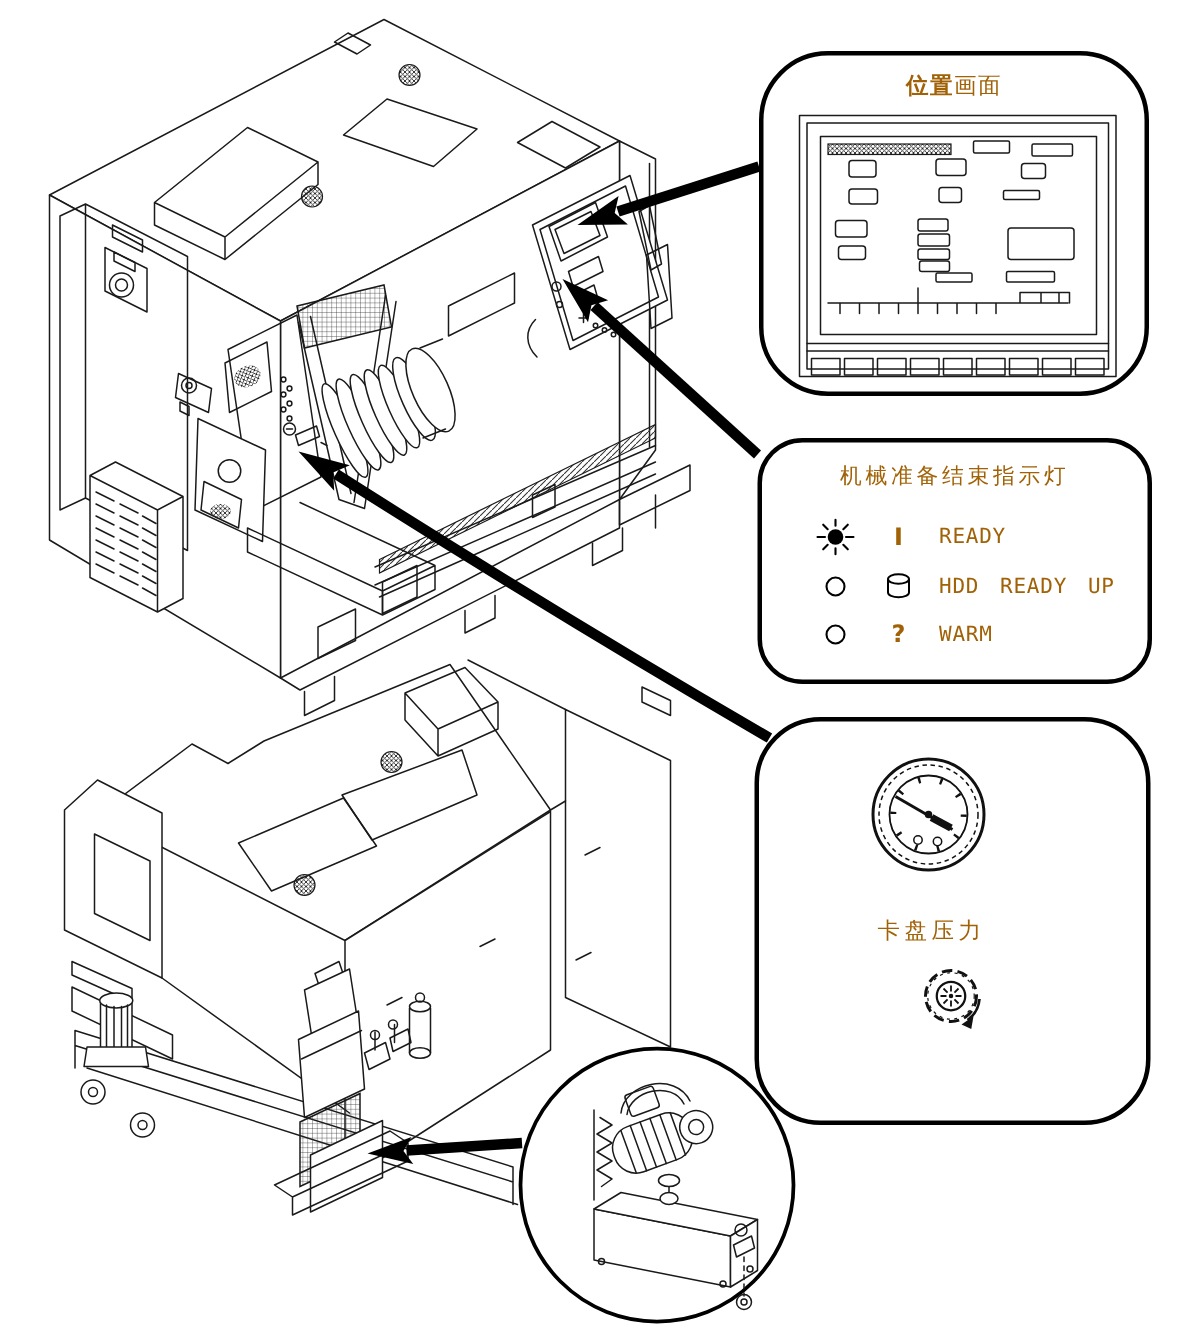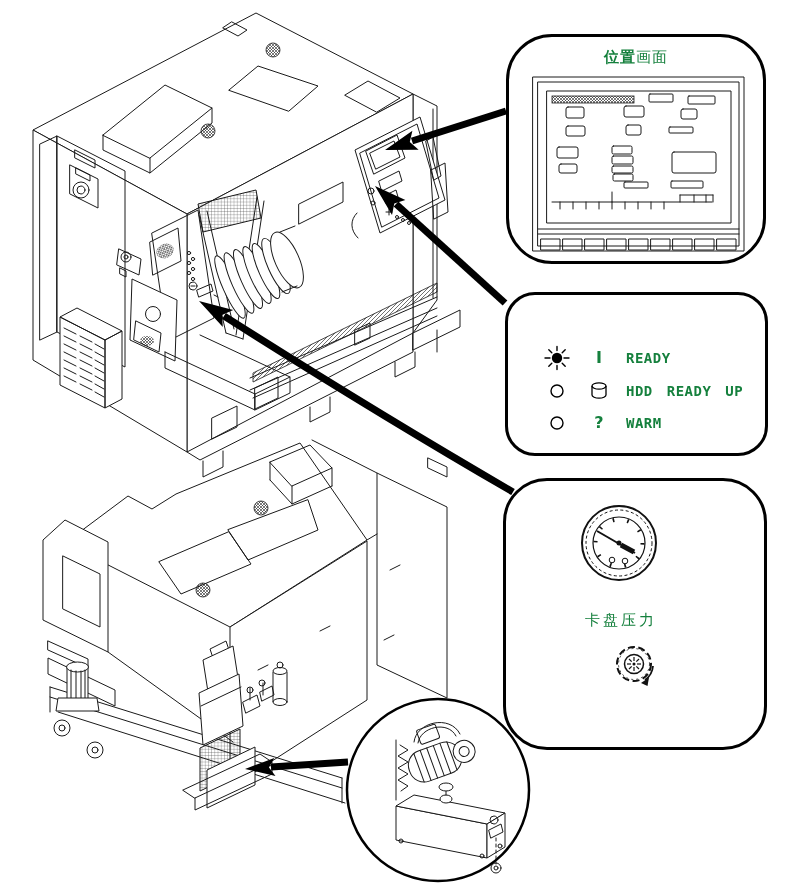--- a/index.html
+++ b/index.html
@@ -1,36 +1,36 @@
 <!DOCTYPE html>
 <html><head>
 <meta charset="utf-8">
 <style>
   html,body{margin:0;padding:0;background:#fff;}
   #canvas{position:relative;width:802px;height:885px;background:#fff;overflow:hidden;
-          font-family:"Liberation Sans",sans-serif;color:#15803d;}
+          font-family:"Liberation Sans",sans-serif;color:#a16207;}
   #art{position:absolute;left:0;top:0;}
   
   .ln{stroke:#1a1a1a;fill:none;stroke-width:1;stroke-linejoin:round;stroke-linecap:round;}
   .lnw{stroke:#1a1a1a;fill:#fff;stroke-width:1;stroke-linejoin:round;}
   .thk{stroke:#000;fill:none;stroke-width:7;stroke-linecap:butt;}
   .blk{fill:#000;stroke:none;}
   
   .callout{position:absolute;border:3.5px solid #000;border-radius:40px;background:transparent;box-sizing:border-box;}
   #box-screen{left:506px;top:34px;width:260px;height:230px;border-radius:46px;}
   #box-lamps{left:505px;top:292px;width:263px;height:164px;border-radius:30px;}
   #box-chuck{left:503px;top:478px;width:264px;height:272px;border-radius:44px;}
   .box-title{position:absolute;top:11px;left:0;right:0;text-align:center;
              font-family:"Liberation Serif",serif;font-size:15px;letter-spacing:1px;white-space:nowrap;}
   .box-title .b{font-weight:700;font-family:"DejaVu Sans","Liberation Sans",sans-serif;}
   #box-lamps .box-title{top:13px;font-size:14.5px;letter-spacing:2.5px;}
   .lrow{position:absolute;left:36px;display:flex;align-items:center;height:26px;}
   .lrow .sym{width:34px;text-align:center;font-family:"DejaVu Sans","Liberation Sans",sans-serif;
              font-weight:800;font-size:16px;margin-left:12px;line-height:1;}
-  .lrow .lab{font-family:"DejaVu Sans Mono","Liberation Mono",monospace;font-weight:700;
+  .lrow .lab{font-family:"DejaVu Sans Mono","Liberation Mono",monospace;font-weight:400;
              font-size:14px;letter-spacing:.5px;word-spacing:5px;margin-left:10px;white-space:pre;}
   #chuck-label{position:absolute;top:130px;left:0;right:0;text-align:center;transform:translateX(-14px);
                font-family:"Liberation Serif",serif;font-size:15px;letter-spacing:3px;}
   .abs{position:absolute;}
 </style>
 </head>
 <body>
 
 <div id="canvas">
 
@@ -293,20 +293,21 @@
   </g>
 </svg>
 
 <div id="box-screen" class="callout">
   <div class="box-title">
     <span class="b">位置</span><span>画面</span>
   </div>
 </div>
 
 <div id="box-lamps" class="callout">
+  <div class="box-title">机械准备结束指示灯</div>
 
   <div class="lrow" style="top:50px;">
     <svg width="26" height="26">
       <g stroke="#000" stroke-width="1.4" stroke-linecap="round">
         <circle cx="13" cy="13" r="5.2" fill="#000" stroke="none"></circle>
         <path d="M13,1.5 L13,5.5 M13,20.5 L13,24.5 M1,13 L6,13 M20,13 L25,13 M4.8,4.8 L7.8,7.8 M18.2,18.2 L21.2,21.2 M4.8,21.2 L7.8,18.2 M18.2,7.8 L21.2,4.8" fill="none"></path>
       </g>
     </svg>
     <span class="sym">I</span>
     <span class="lab">READY</span>

